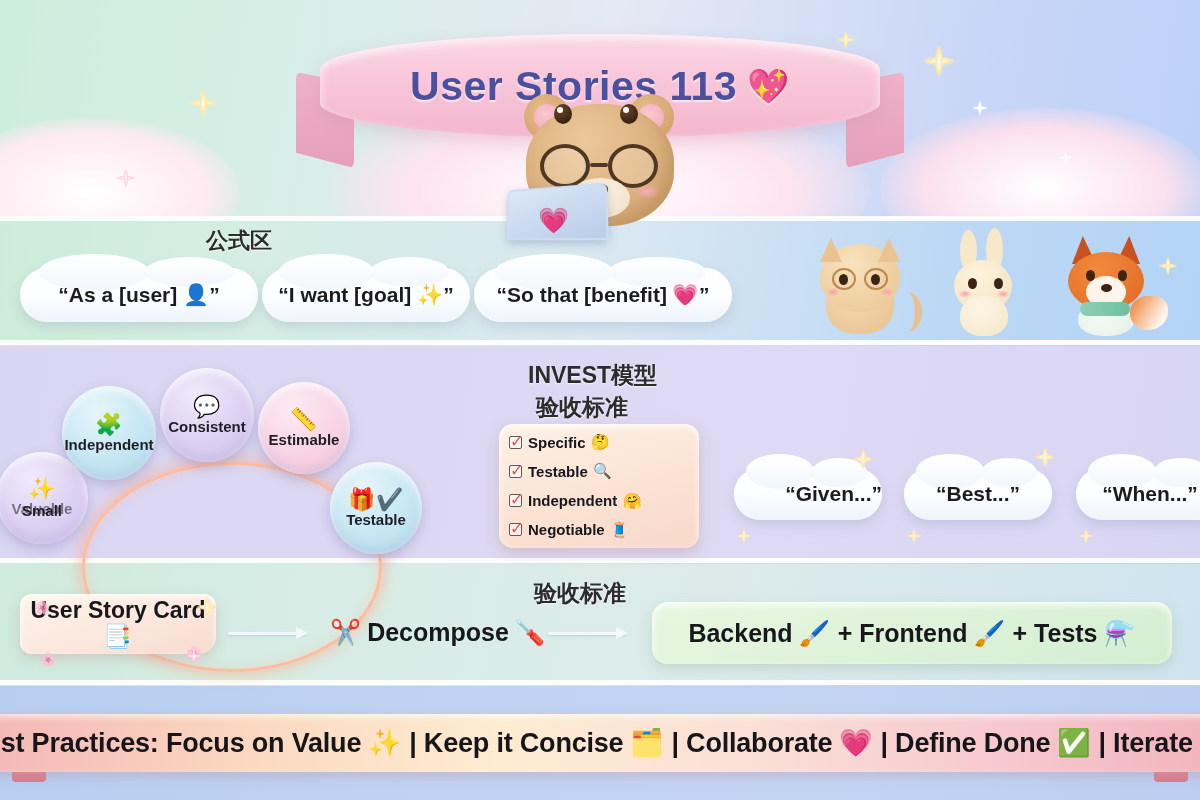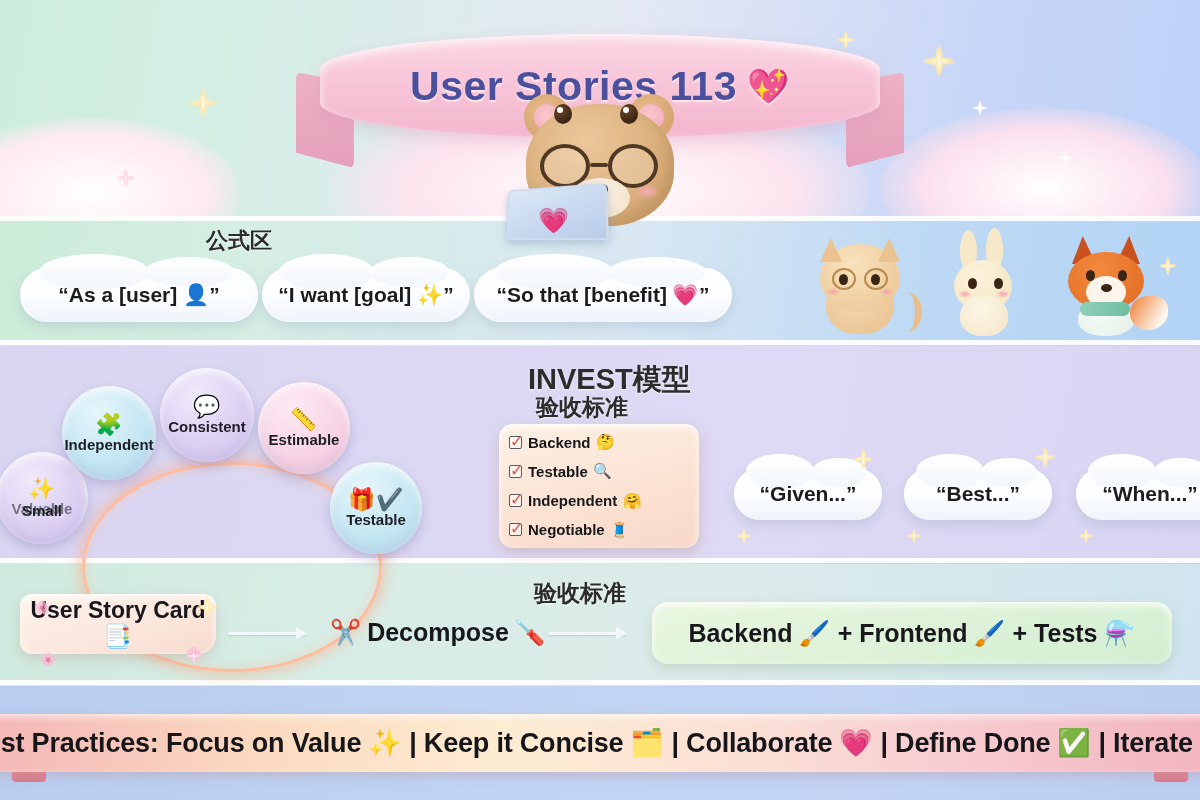--- a/index.html
+++ b/index.html
@@ -335,47 +335,47 @@
   <div class="badge pink" style="left:258px;top:382px;width:92px;height:92px;">
     <span class="emj">📏</span>
     <span class="lbl">Estimable</span>
   </div>
 
   <div class="badge blue" style="left:330px;top:462px;width:92px;height:92px;">
     <span class="emj">🎁✔️</span>
     <span class="lbl">Testable</span>
   </div>
 
-  <div class="section-label" style="left:528px;top:360px;font-size:29px;">INVEST模型</div>
+  <div class="section-label" style="left:528px;top:360px;font-size:23px;">INVEST模型</div>
   <div class="section-label" style="left:536px;top:392px;font-size:23px;">验收标准</div>
 
   <div class="ac-card">
     <div class="ac-row">
       <span class="ac-box"></span>
-      <span>Backend</span>
+      <span>Specific</span>
       <span>🤔</span>
     </div>
     <div class="ac-row">
       <span class="ac-box"></span>
       <span>Testable</span>
       <span>🔍</span>
     </div>
     <div class="ac-row">
       <span class="ac-box"></span>
       <span>Independent</span>
       <span>🤗</span>
     </div>
     <div class="ac-row">
       <span class="ac-box"></span>
       <span>Negotiable</span>
       <span>🧵</span>
     </div>
   </div>
 
-  <div class="cloud" style="left:734px;top:468px;width:148px;height:52px;font-size:21px;">
+  <div class="cloud" style="left:734px;top:468px;width:148px;height:52px;font-size:21px;justify-content:flex-end;">
     <span>“Given...”</span>
   </div>
   <div class="cloud" style="left:904px;top:468px;width:148px;height:52px;font-size:21px;">
     <span>“Best...”</span>
   </div>
   <div class="cloud" style="left:1076px;top:468px;width:148px;height:52px;font-size:21px;">
     <span>“When...”</span>
   </div>
   <div class="sparkle" style="left:852px;top:448px;width:22px;height:22px;"></div>
   <div class="sparkle" style="left:1034px;top:446px;width:22px;height:22px;"></div>

